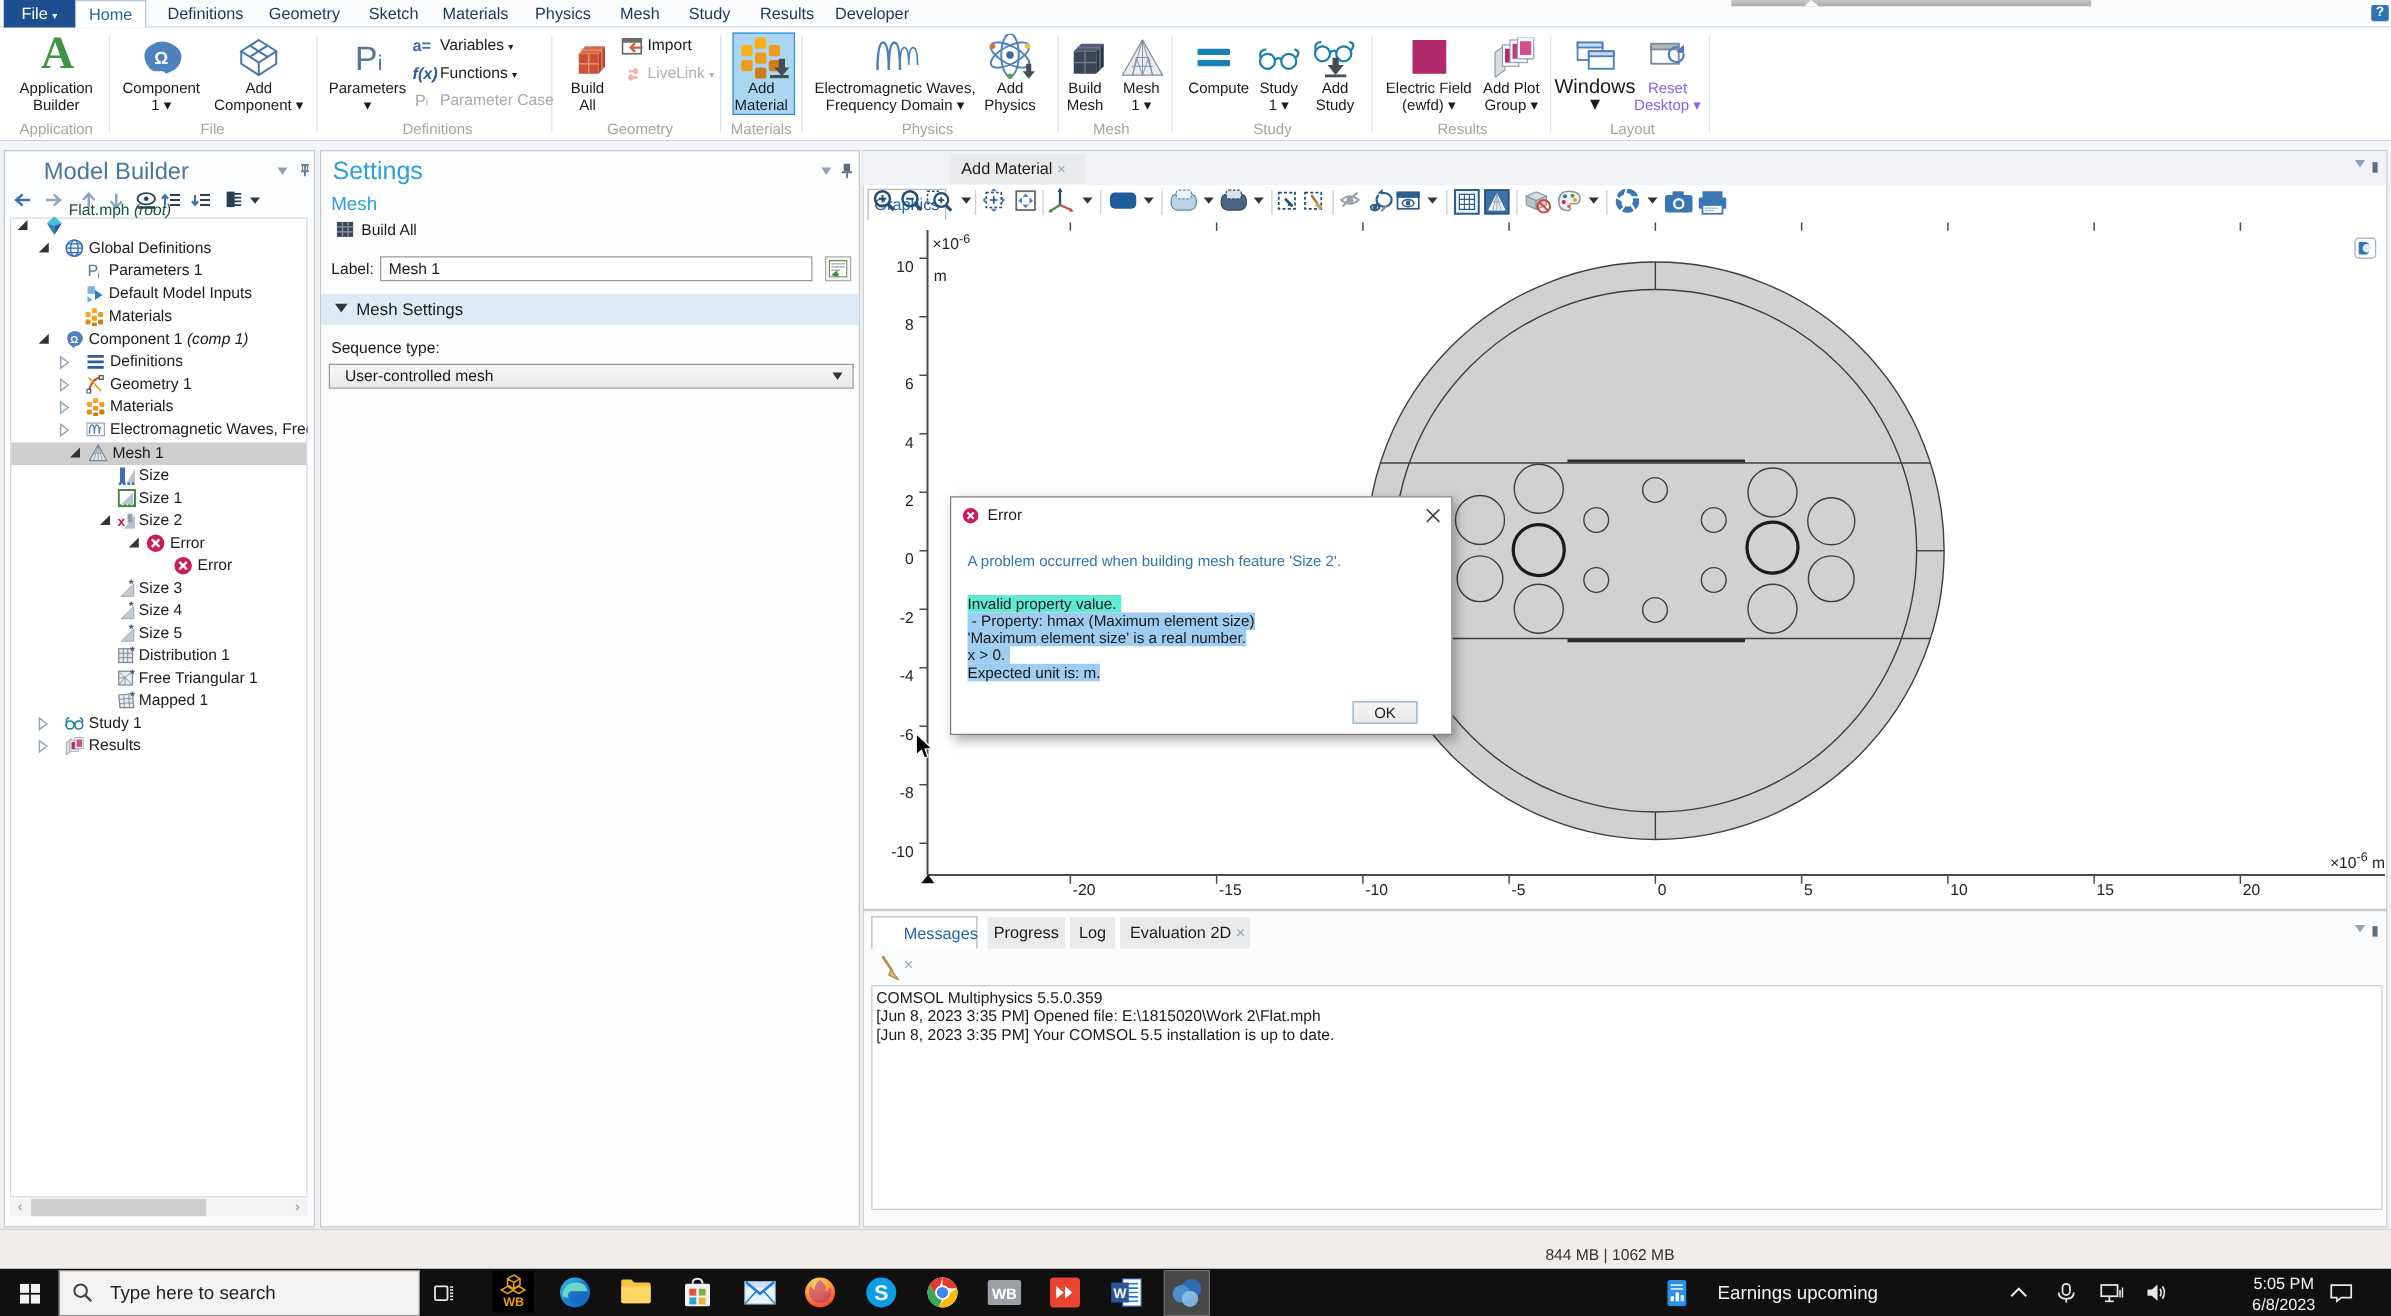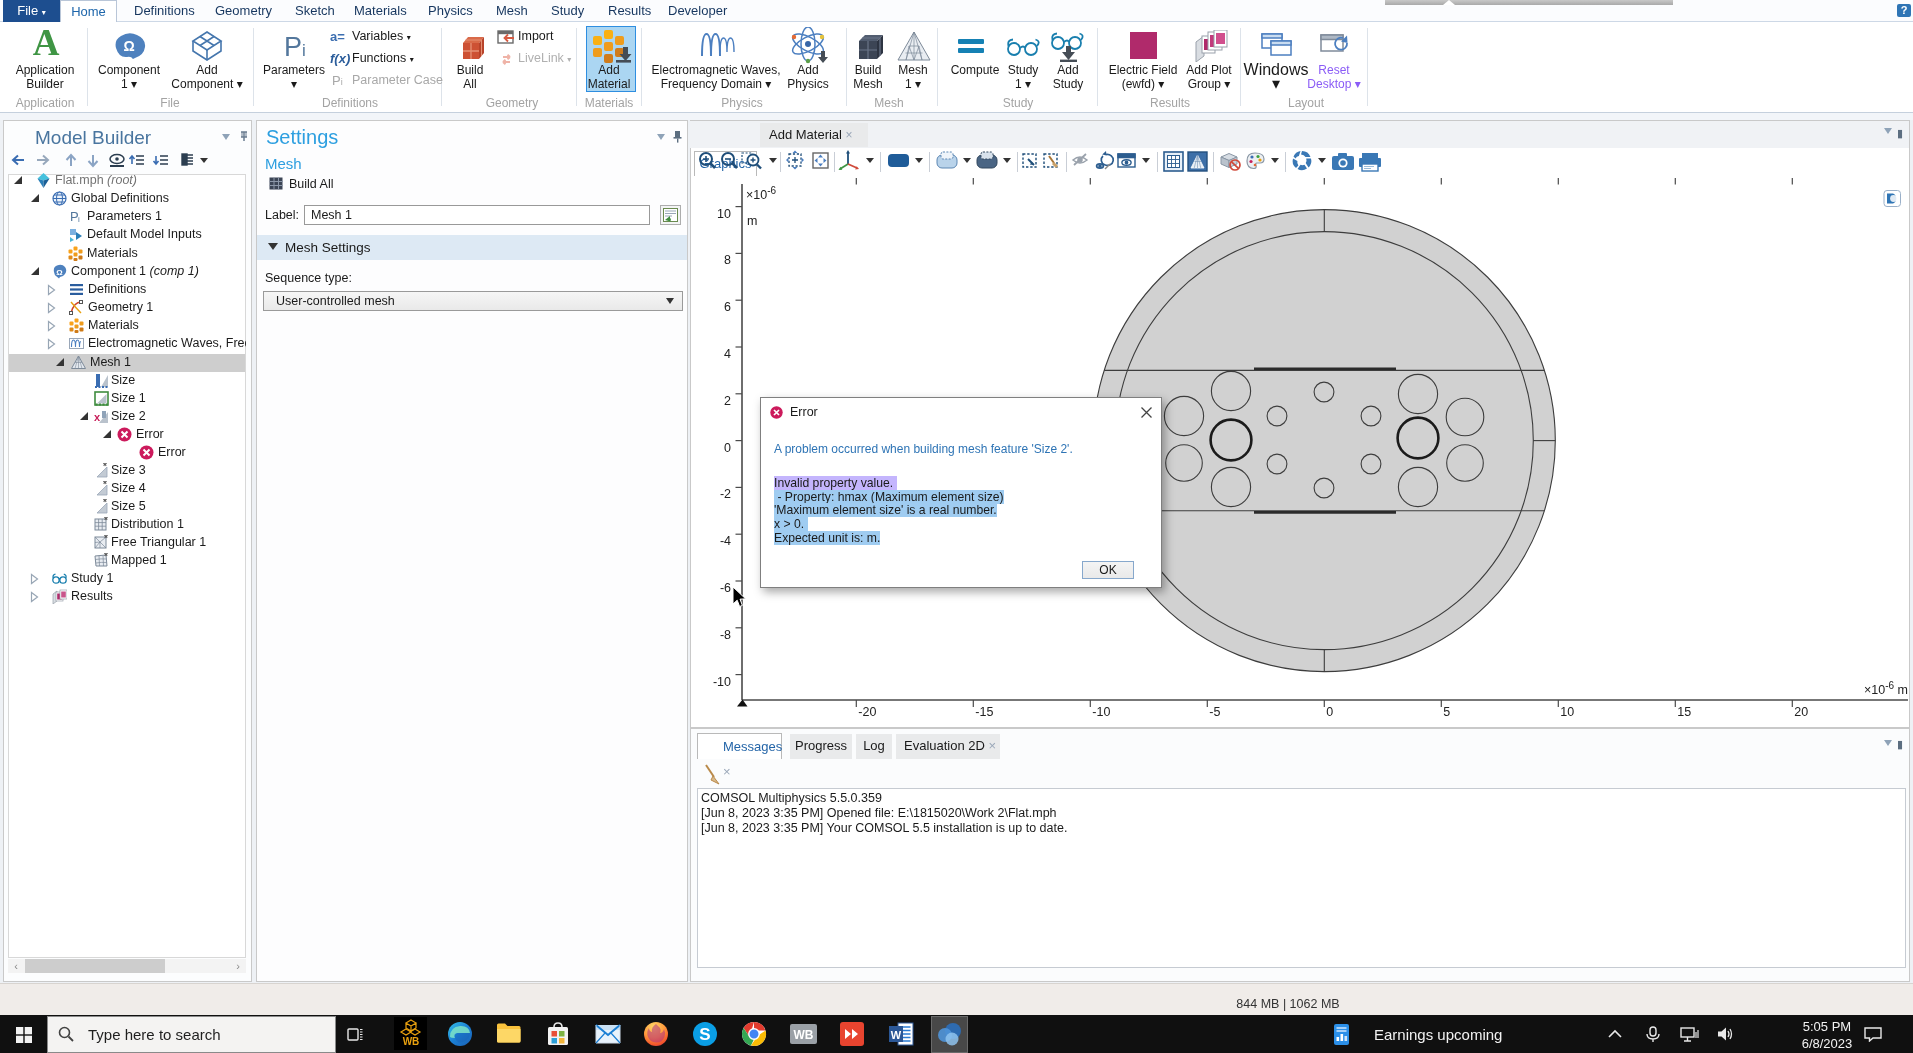--- a/index.html
+++ b/index.html
@@ -259,21 +259,21 @@
 <div class="abs" style="left:8px;top:174px;width:238px;height:784px;background:#fff;border:1px solid #d8d8d8;"></div>
 <div class="abs" style="left:9px;top:354px;width:236px;height:18px;background:#cecece;"></div>
 <div class="abs" style="left:14px;top:176px;width:0;height:0;border-left:8px solid transparent;border-bottom:8px solid #333;"></div>
 <div class="abs" style="left:36px;top:173px;width:15px;height:15px;">
     <svg width="15" height="15" viewBox="0 0 15 15">
       <path d="M7.5 0 L13.5 5.5 L7.5 7.5 L1.5 5.5 Z" fill="#45c1dd"></path>
       <path d="M1.5 5.5 L7.5 7.5 L7.5 15 Z" fill="#2a7fb8"></path>
       <path d="M13.5 5.5 L7.5 7.5 L7.5 15 Z" fill="#1b5f96"></path>
     </svg>
   </div>
-<div class="abs" style="left:55px;top:173px;font-size:12.5px;color:#737373;white-space:nowrap;max-width:191px;overflow:hidden;">Flat.mph <i>(root)</i></div>
+<div class="abs" style="left:55px;top:161px;font-size:12.5px;color:#14532d;white-space:nowrap;max-width:191px;overflow:hidden;">Flat.mph <i>(root)</i></div>
 <div class="abs" style="left:31px;top:194px;width:0;height:0;border-left:8px solid transparent;border-bottom:8px solid #333;"></div>
 <div class="abs" style="left:52px;top:191px;width:15px;height:15px;">
     <svg width="15" height="15" viewBox="0 0 15 15">
       <circle cx="7.5" cy="7.5" r="6.5" fill="#eaf2fb" stroke="#3a6db2" stroke-width="1.2"></circle>
       <ellipse cx="7.5" cy="7.5" rx="3" ry="6.5" fill="none" stroke="#3a6db2"></ellipse>
       <path d="M1 7.5 H14 M2 4 H13 M2 11 H13" stroke="#3a6db2" fill="none"></path>
     </svg>
   </div>
 <div class="abs" style="left:71px;top:191px;font-size:12.5px;color:#1b1b1b;white-space:nowrap;max-width:175px;overflow:hidden;">Global Definitions</div>
 <div class="abs" style="left:68px;top:209px;width:15px;height:15px;">
@@ -925,21 +925,21 @@
 <svg class="abs" style="left:770px;top:406px;" width="13" height="13" viewBox="0 0 13 13">
     <circle cx="6.5" cy="6.5" r="6.2" fill="#cc1a5c"></circle>
     <path d="M4 4 L9 9 M9 4 L4 9" stroke="#fff" stroke-width="1.7"></path>
   </svg>
 <div class="abs" style="left:790px;top:405px;font-size:12.5px;color:#1a1a1a;">Error</div>
 <svg class="abs" style="left:1140px;top:406px;" width="13" height="13" viewBox="0 0 13 13">
     <path d="M1.5 1.5 L11.5 11.5 M11.5 1.5 L1.5 11.5" stroke="#444" stroke-width="1.3"></path>
   </svg>
 <div class="abs" style="left:774px;top:442px;font-size:12px;color:#2e74b5;">A problem occurred when building mesh feature 'Size 2'.</div>
 <div class="abs" style="left:774px;top:477px;font-size:12.2px;line-height:13.7px;color:#1a1a1a;">
-<div><span style="background:#c4b5fd;">Invalid property value.&nbsp;</span></div>
+<div><span style="background:#5eead4;">Invalid property value.&nbsp;</span></div>
 <div><span style="background:#9fccf1;">&nbsp;- Property: hmax (Maximum element size)</span></div>
 <div><span style="background:#9fccf1;">'Maximum element size' is a real number.</span></div>
 <div><span style="background:#9fccf1;">x &gt; 0.&nbsp;</span></div>
 <div><span style="background:#9fccf1;">Expected unit is: m.</span></div>
 </div>
 <div class="abs" style="left:1082px;top:561px;width:52px;height:18px;background:linear-gradient(#f4f4f4,#e9e9e9);border:1px solid #87a8cc;font-size:12px;color:#1a1a1a;text-align:center;line-height:16px;">OK</div>
 <svg class="abs" style="left:731px;top:586px;" width="16" height="24" viewBox="0 0 16 24">
     <path d="M2 1 L2 18 L6.2 14.2 L8.6 20.5 L11.4 19.4 L9 13.2 L14.6 12.8 Z" fill="#000" stroke="#fff" stroke-width="1"></path>
   </svg>
 

